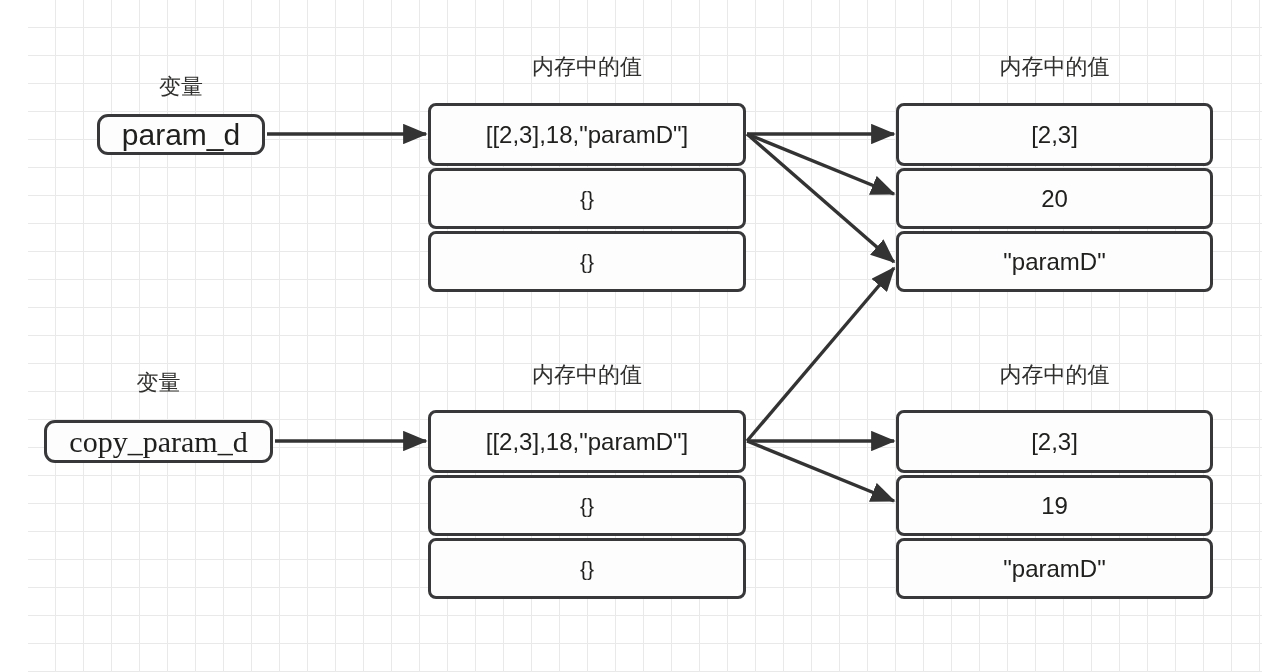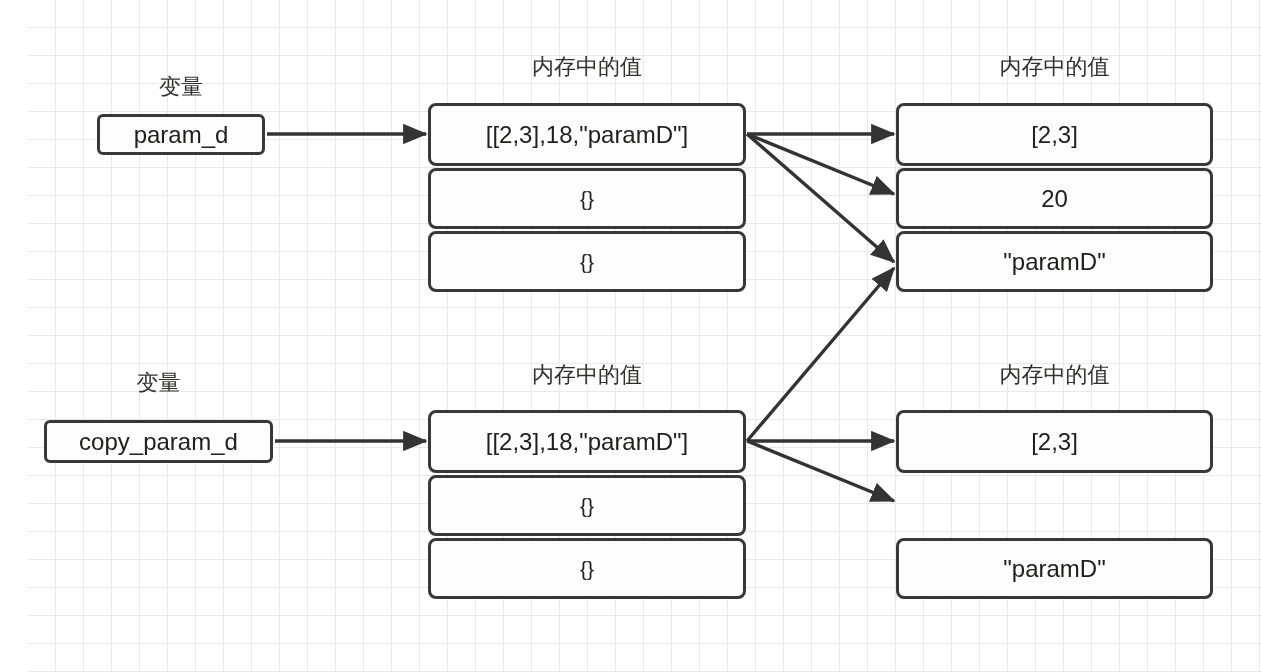--- a/index.html
+++ b/index.html
@@ -41,22 +41,22 @@
     background: #fdfdfd;
     border: 3px solid #38383a;
     border-radius: 9px;
     display: flex;
     align-items: center;
     justify-content: center;
     color: #20201f;
     white-space: nowrap;
   }
   .var-box {
-    font-size: 24px;
-    border-radius: 6px;
+    font-size: 30px;
+    border-radius: 11px;
   }
   .cell {
     font-size: 24px;
     border-radius: 8px;
   }
   .cell.small {
     font-size: 21px;
   }
   .caption {
     position: absolute;
@@ -106,26 +106,27 @@
   <div class="node cell small" style="left:400px; top:231px; width:318px; height:61px;">{}</div>
 
   <div class="caption" style="left:868px; top:52px; width:317px;">内存中的值</div>
 
   <div class="node cell" style="left:868px; top:103px; width:317px; height:63px;">[2,3]</div>
   <div class="node cell" style="left:868px; top:168px; width:317px; height:61px;">20</div>
   <div class="node cell" style="left:868px; top:231px; width:317px; height:61px;">"paramD"</div>
 
   <div class="caption" style="left:16px; top:368px; width:229px;">变量</div>
 
-  <div class="node var-box" style="left:16px; top:420px; width:229px; height:43px;">copy_param_d</div>
+  <div class="node var-box" style="left:16px; top:420px; width:229px; height:43px;font-family:Liberation Serif, serif;">copy_param_d</div>
 
   <div class="caption" style="left:400px; top:360px; width:318px;">内存中的值</div>
 
   <div class="node cell" style="left:400px; top:410px; width:318px; height:63px;">[[2,3],18,"paramD"]</div>
   <div class="node cell small" style="left:400px; top:475px; width:318px; height:61px;">{}</div>
   <div class="node cell small" style="left:400px; top:538px; width:318px; height:61px;">{}</div>
 
   <div class="caption" style="left:868px; top:360px; width:317px;">内存中的值</div>
 
   <div class="node cell" style="left:868px; top:410px; width:317px; height:63px;">[2,3]</div>
+  <div class="node cell" style="left:868px; top:475px; width:317px; height:61px;">19</div>
   <div class="node cell" style="left:868px; top:538px; width:317px; height:61px;">"paramD"</div>
 
 </div>
 
 </body></html>

